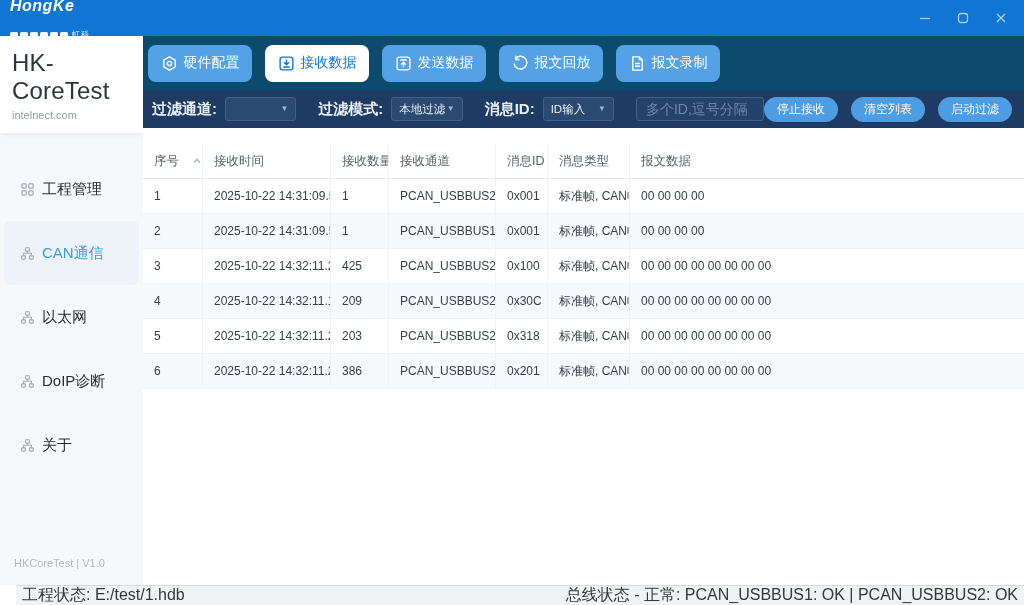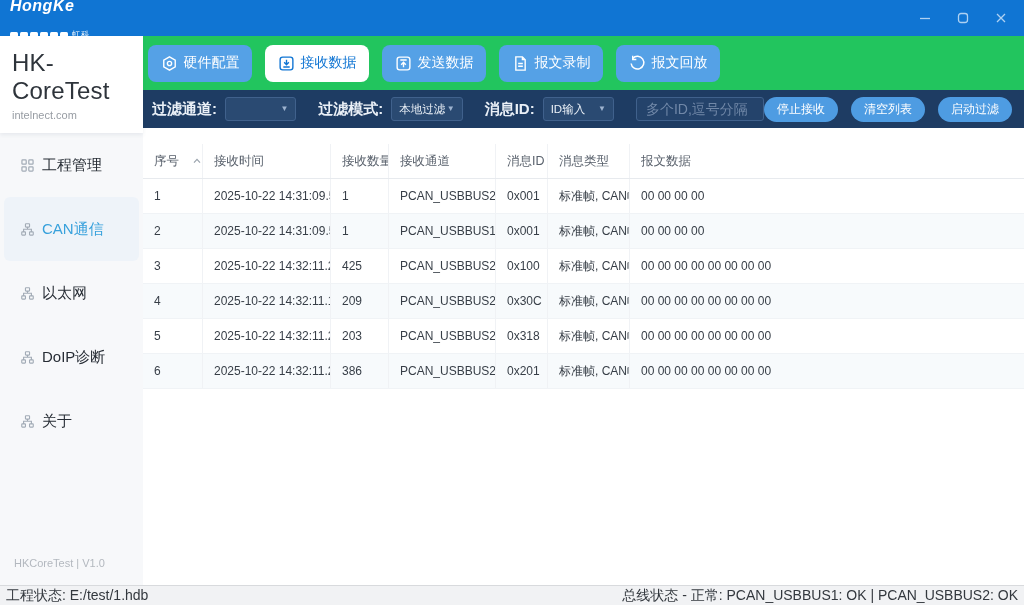--- a/index.html
+++ b/index.html
@@ -21,32 +21,32 @@
   .win-btn svg { display:block; }
 
   
   .body { flex:1; display:flex; min-height:0; }
 
   
   .sidebar { width:143px; background:#f7f8fa; display:flex; flex-direction:column; flex:0 0 auto; }
   .side-header { background:#fff; padding:13px 8px 12px 12px; box-shadow:0 2px 4px rgba(40,60,90,.08); position:relative; z-index:2; }
   .side-title { font-size:24px; color:#2e343b; font-weight:500; letter-spacing:.2px; }
   .side-sub { font-size:11px; color:#979ca3; margin-top:4px; }
-  .nav { flex:1; padding-top:0; }
+  .nav { flex:1; padding-top:24px; }
   .nav-item { height:64px; display:flex; align-items:center; padding-left:17px; gap:8px;
     cursor:pointer; font-size:15px; color:#272d35; font-weight:500; margin:0 4px; border-radius:6px; }
   .nav-item .nico { color:#a2abb6; display:flex; }
   .nav-item.active { background:#eef3f9; color:#38a1dc; }
   .side-footer { font-size:11px; color:#b3b8bf; padding:0 0 16px 14px; }
 
   
   .main { flex:1; display:flex; flex-direction:column; min-width:0; }
 
   
-  .toolbar { height:54px; background:#22c55e; display:flex; align-items:center; gap:13px; padding-left:5px; flex:0 0 auto; }
+  .toolbar { height:54px; background:#0c4a6e; display:flex; align-items:center; gap:13px; padding-left:5px; flex:0 0 auto; }
   .tb-btn { height:37px; min-width:104px; border-radius:8px; background:#55a1e6; color:#fff;
     display:flex; align-items:center; justify-content:center; gap:6px; font-size:14px; cursor:pointer; padding:0 12px; }
   .tb-btn.active { background:#ffffff; color:#1075d3; }
   .tb-btn svg { display:block; }
 
   
   .filterbar { height:38px; background:#1e3c63; display:flex; align-items:center; padding:0 12px 0 9px; flex:0 0 auto; }
   .f-label { color:#eaf0f7; font-size:15px; font-weight:bold; margin-right:8px; white-space:nowrap; }
   .f-select { width:80px; height:24px; background:#2a4a72; border:1px solid #40618c; border-radius:3px;
     display:flex; align-items:center; justify-content:space-between; padding:0 7px; color:#eaf0f7;
@@ -66,21 +66,21 @@
   .t-row { display:flex; height:35px; font-size:12px; color:#373e47; border-bottom:1px solid #f0f3f6; cursor:default; }
   .t-row:nth-child(even) { background:#f7fafc; }
   .cell { padding-left:11px; border-right:1px solid #f0f2f5; height:100%; display:flex;
     align-items:center; overflow:hidden; white-space:nowrap; }
   .cell.last { border-right:none; flex:1; }
   .c1{width:60px;} .c2{width:128px;} .c3{width:58px;} .c4{width:107px;} .c5{width:52px;} .c6{width:82px;}
   .sort-ico { color:#9aa3ad; margin-left:14px; display:flex; }
 
   
   .statusbar { height:20px; background:#f1f2f4; border-top:1px solid #d8dadd; display:flex;
-    align-items:center; justify-content:space-between; padding:0 6px; font-size:14px; color:#33383e; flex:0 0 auto; }
+    align-items:center; justify-content:space-between; padding:0 6px; font-size:16px; color:#33383e; flex:0 0 auto;margin-left:16px; }
 </style>
 </head>
 <body>
 
 <div class="app">
 
   <div class="titlebar">
     <div class="logo">
       <span class="logo-text">HongKe</span>
       <span class="logo-sub">
@@ -242,41 +242,41 @@
               </svg>
             </span>
 
             <span>发送数据</span>
           </div>
 
           <div class="tb-btn">
 
             <span>
               <svg width="17" height="17" viewBox="0 0 16 16">
+                <g fill="none" stroke="currentColor" stroke-width="1.4">
+                  <path d="M3.5 3.2A6 6 0 1 1 2 8"></path>
+                  <path d="M3.5 0.8v3.4h3.4" stroke-width="1.3"></path>
+                </g>
+              </svg>
+            </span>
+            <span>报文回放</span>
+          </div>
+
+          <div class="tb-btn">
+
+            <span>
+              <svg width="17" height="17" viewBox="0 0 16 16">
                 <g fill="none" stroke="currentColor" stroke-width="1.3">
                   <path d="M3.6 1.8h6.2l2.6 2.6v9.8H3.6z"></path>
                   <path d="M9.8 1.8v2.6h2.6M5.8 8h4.4M5.8 10.6h4.4"></path>
                 </g>
               </svg>
             </span>
 
             <span>报文录制</span>
-          </div>
-
-          <div class="tb-btn">
-
-            <span>
-              <svg width="17" height="17" viewBox="0 0 16 16">
-                <g fill="none" stroke="currentColor" stroke-width="1.4">
-                  <path d="M3.5 3.2A6 6 0 1 1 2 8"></path>
-                  <path d="M3.5 0.8v3.4h3.4" stroke-width="1.3"></path>
-                </g>
-              </svg>
-            </span>
-            <span>报文回放</span>
           </div>
         </div>
 
       <div class="filterbar">
         <span class="f-label">过滤通道:</span>
         <div class="f-select">
           <span></span>
           <span class="f-caret">▼</span>
         </div>
         <span class="f-label">过滤模式:</span>

